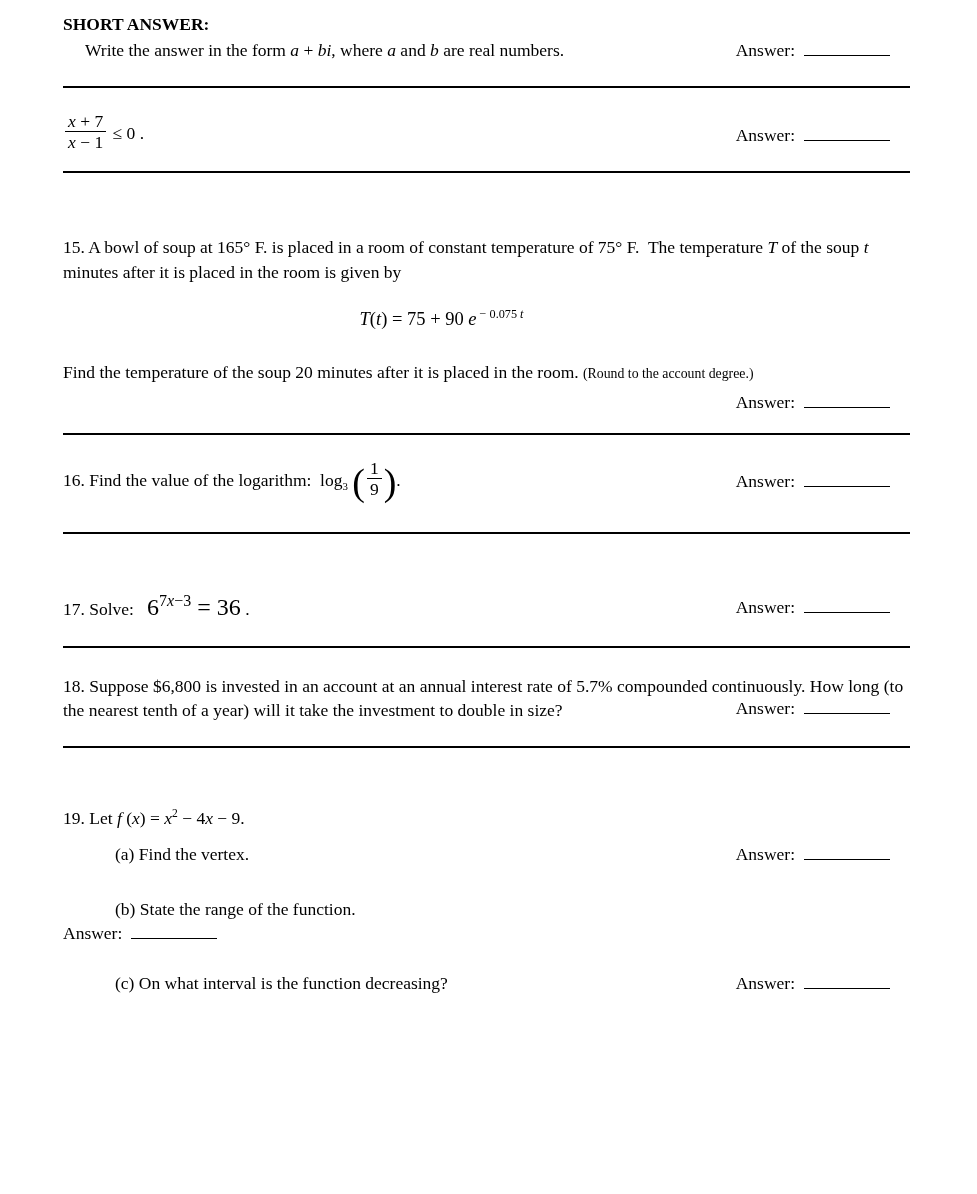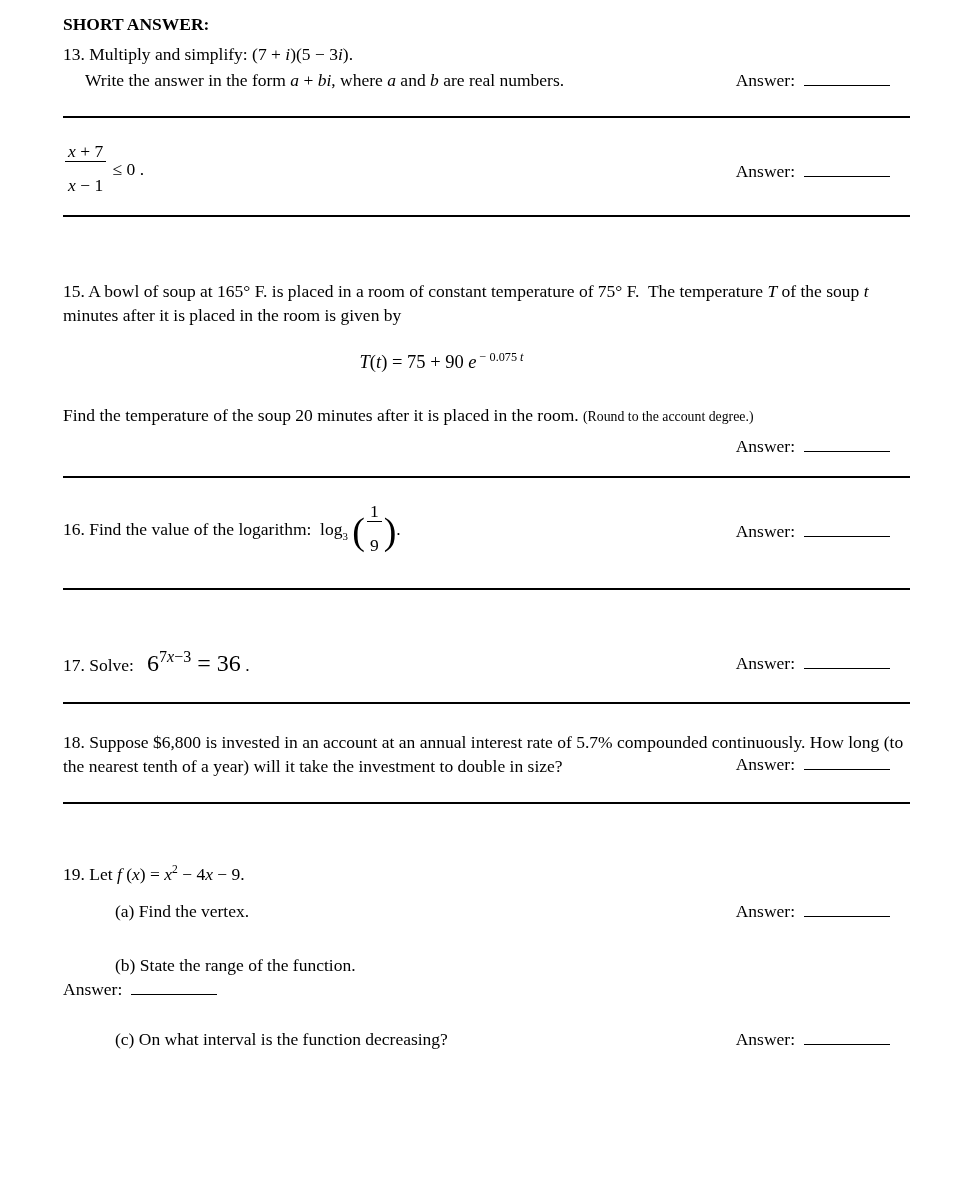--- a/index.html
+++ b/index.html
@@ -19,21 +19,21 @@
   .blank { display:inline-block; width:86px; height:0.85em; border-bottom:1.3px solid #000; margin-left:9px; }
   hr.rule { border:none; border-top:2px solid #000; height:0; }
   .it { font-style:italic; }
   .sup { vertical-align:super; font-size:0.66em; }
   .sub { vertical-align:sub; font-size:0.62em; }
   .small { font-size:13.8px; }
   .big { font-size:24px; }
   .exp { vertical-align:9px; font-size:16px; }
   .bigparen { font-size:38px; line-height:0; vertical-align:middle; font-weight:400; }
   .frac { display:inline-flex; flex-direction:column; text-align:center; vertical-align:middle;
-          line-height:1.15; padding:0 2px; transform:translateY(-3px);gap:13px; }
+          line-height:1.15; padding:0 2px; transform:translateY(-3px); }
   .frac .num { border-bottom:1.4px solid #000; padding:0 3px; }
   .frac .den { padding:0 3px; }
   .indent { padding-left:22px; }
   .indent2 { padding-left:52px; }
   .formula { text-align:center; padding-right:90px; font-size:18.5px; }
   .rel { position:relative; }
   .abs-answer { position:absolute; right:0; bottom:2px; }
   .right-row { display:flex; justify-content:flex-end; }
   
   .mt-line1 { margin-top:6px; }
@@ -57,21 +57,20 @@
   .mt-q19b { margin-top:30px;flex-direction:column; }
   .mt-q19c { margin-top:26px; }
 </style>
 </head>
 <body>
 
 <div class="page">
 
   <div>
     <div class="header">SHORT ANSWER:</div>
-    <p class="mt-line1"><span>13. Multiply and simplify: (7 + </span><span class="it">i</span><span>)(5 − 3</span><span class="it">i</span><span>).</span></p>
     <div class="row mt-line2">
       <p class="indent"><span>Write the answer in the form </span><span class="it">a</span><span> + </span><span class="it">bi</span><span>, where </span><span class="it">a</span><span> and </span><span class="it">b</span><span> are real numbers.</span></p>
       <span class="answer"><span>Answer:</span><span class="blank"></span></span>
     </div>
   </div>
 
   <hr class="rule mt-hr1">
 
   <div class="row vcenter mt-q14">
     <p><span class="frac">

